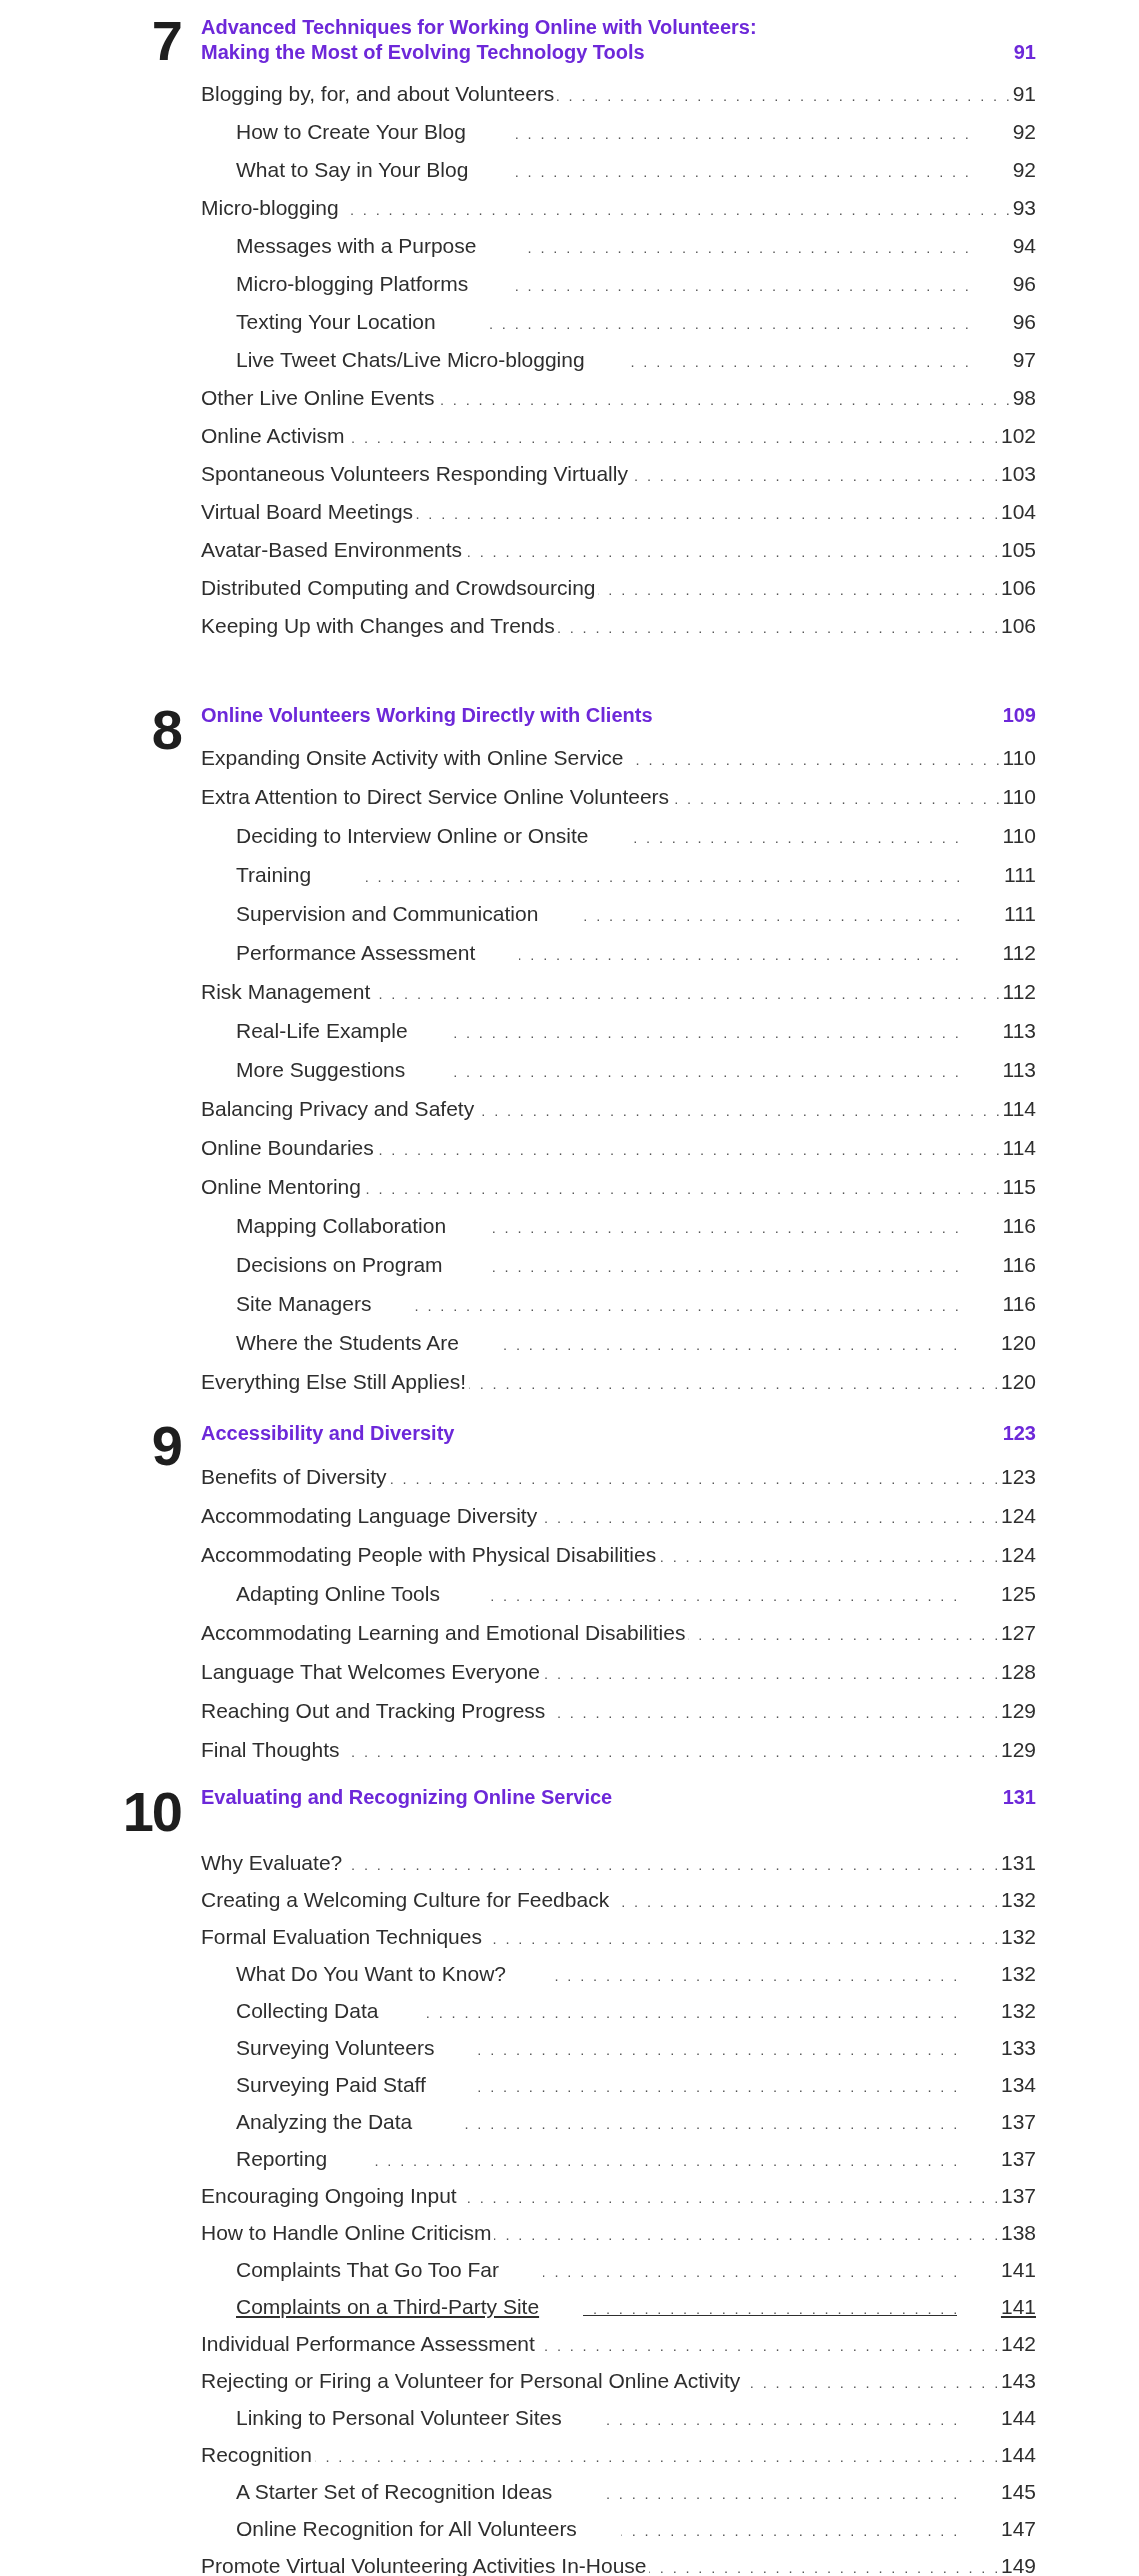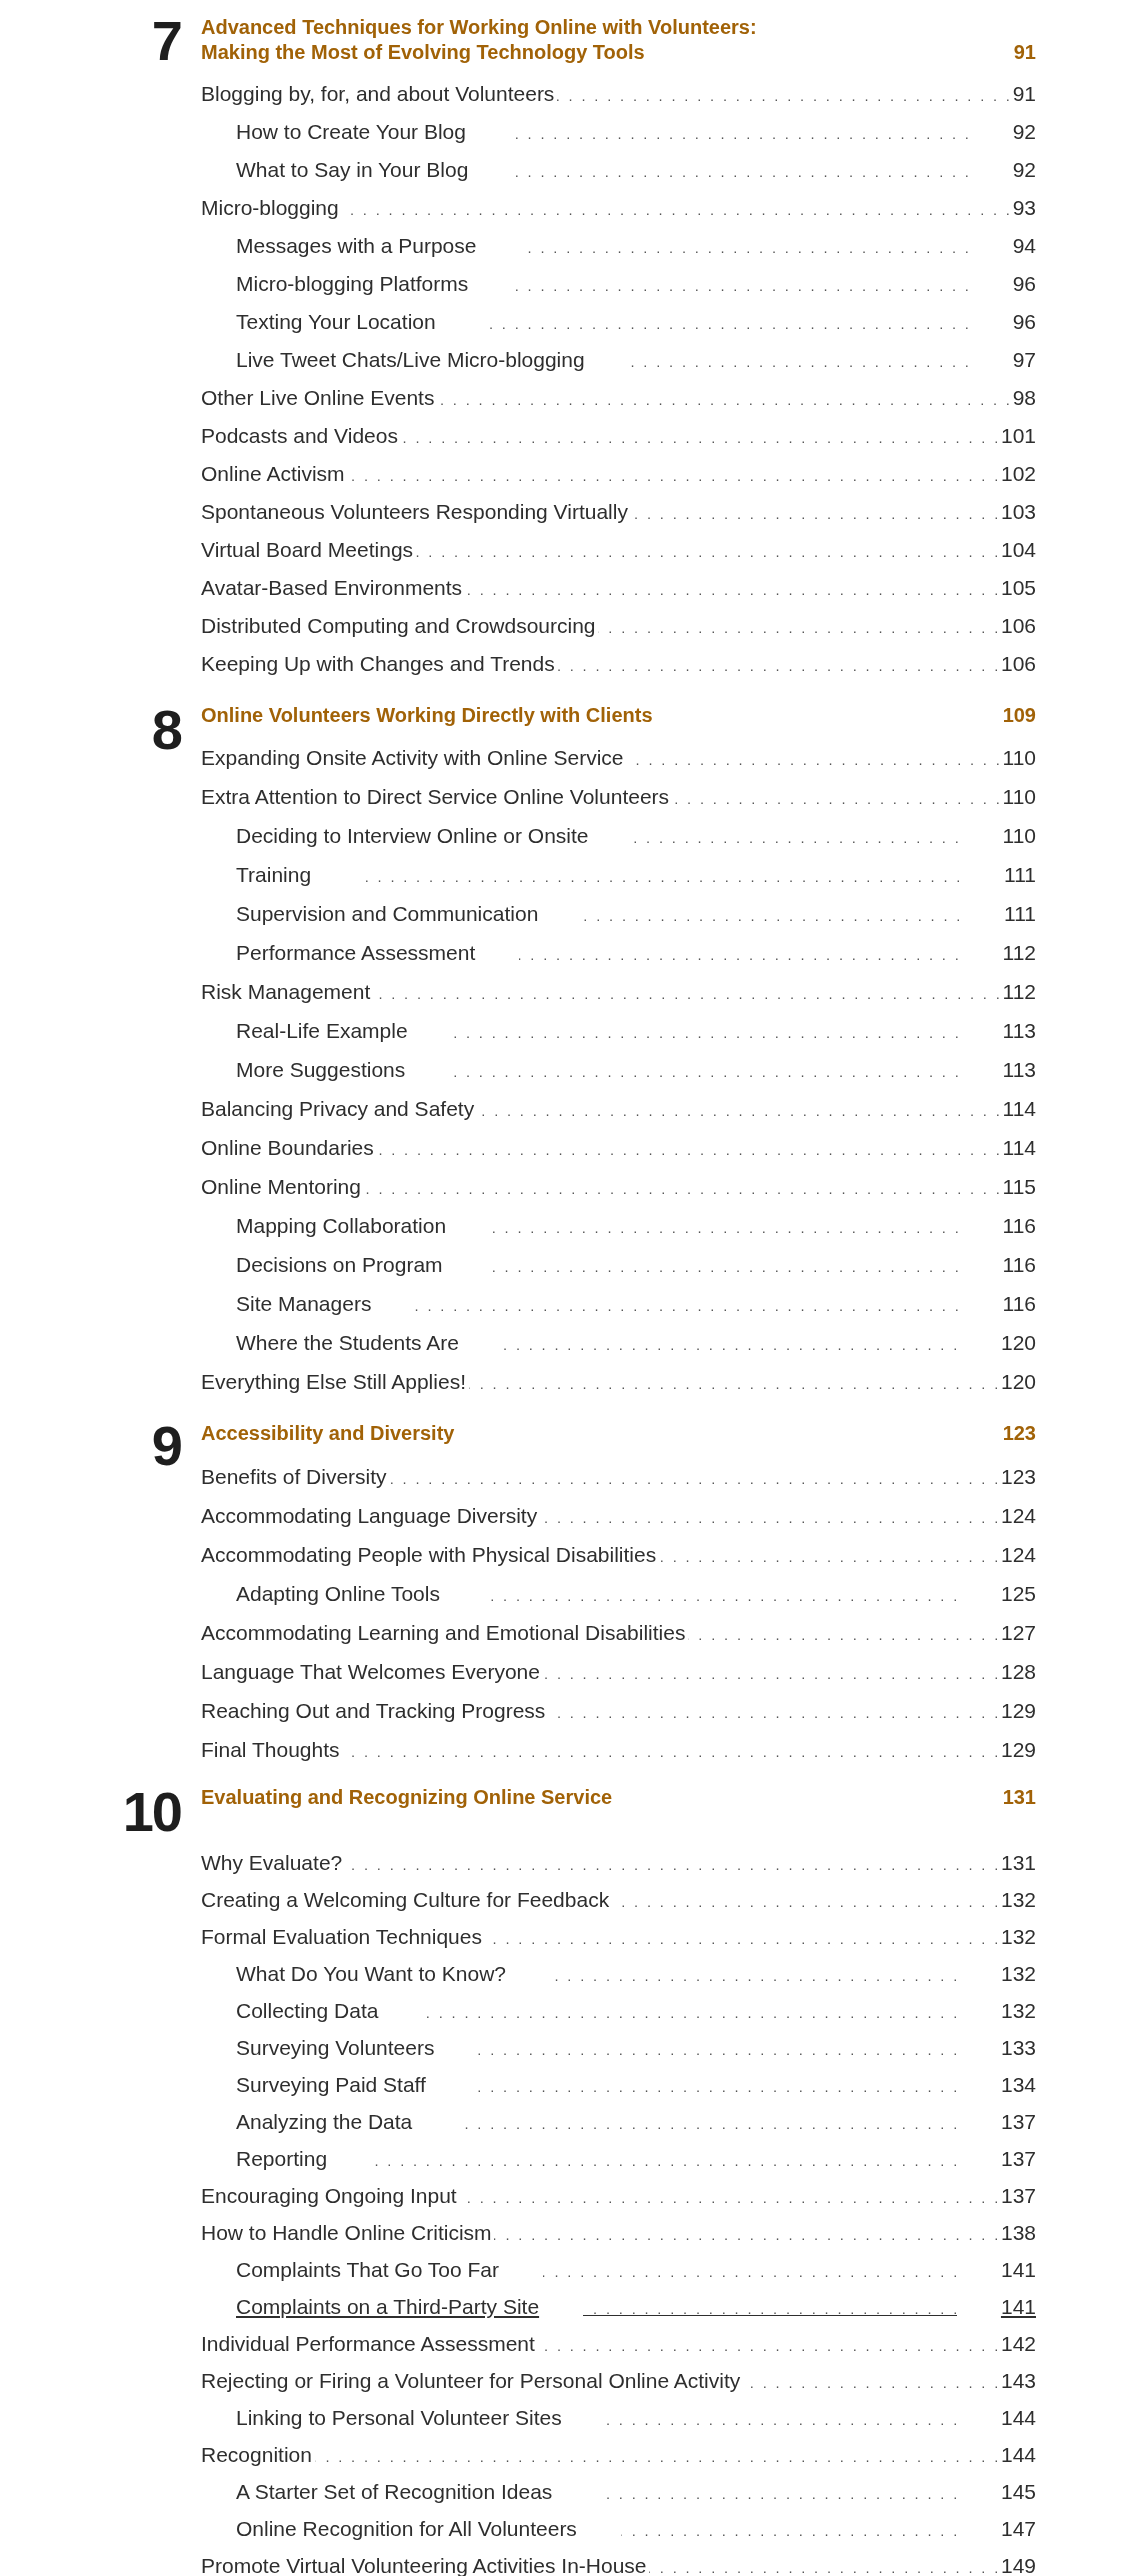--- a/index.html
+++ b/index.html
@@ -2,21 +2,21 @@
 <html style="font-size:10.7px"><head>
 <meta charset="utf-8">
 <style>
   html, body { margin:0; padding:0; background:#ffffff; }
   body { width:1139px; height:2576px; position:relative; overflow:hidden;
          font-family:"Liberation Sans", sans-serif; color:#2a2a2a; }
   .chapter { position:absolute; left:0; width:1139px; }
   .chap-num { position:absolute; font-family:"Liberation Sans", sans-serif; font-weight:bold;
               color:#1e1e1e; font-size:56px; line-height:1; text-align:right; width:80px; left:101px; letter-spacing:-2px; }
   .chap-head { position:absolute; left:201px; width:835px; display:flex; align-items:flex-end;
-               font-weight:bold; font-size:20px; color:#a16207; line-height:25.5px; }
+               font-weight:bold; font-size:20px; color:#6d28d9; line-height:25.5px; }
   .chap-head .title { flex:1; }
   .chap-head .page { text-align:right; }
   .entries { position:absolute; left:201px; width:835px; }
   .entry { display:flex; align-items:baseline; font-size:21px; color:#2e2e2e; white-space:nowrap; }
   .entry.sub { padding-left:35px;gap:41px; }
   .entry .t { flex:0 0 auto; }
   .entry .dots { flex:1 1 auto; overflow:hidden; margin:0 2.7px; color:#555;
                  font-size:14.7px; letter-spacing:0; }
   .entry .dots::before { content:". . . . . . . . . . . . . . . . . . . . . . . . . . . . . . . . . . . . . . . . . . . . . . . . . . . . . . . . . . . . . . . . . . . . . . . . . . . . . . . . . . . . . . . . . . . . . . . . ."; 
                          white-space:nowrap; word-spacing:4.7px; display:block; text-align:right; direction:rtl; }
@@ -74,25 +74,20 @@
         <span class="t">Live Tweet Chats/Live Micro-blogging</span>
         <span class="dots"></span>
         <span class="p">97</span>
       </div>
       <div class="entry" style="height: 38px; line-height: 38px;">
         <span class="t">Other Live Online Events</span>
         <span class="dots"></span>
         <span class="p">98</span>
       </div>
       <div class="entry" style="height: 38px; line-height: 38px;">
-        <span class="t">Podcasts and Videos</span>
-        <span class="dots"></span>
-        <span class="p">101</span>
-      </div>
-      <div class="entry" style="height: 38px; line-height: 38px;">
         <span class="t">Online Activism</span>
         <span class="dots"></span>
         <span class="p">102</span>
       </div>
       <div class="entry" style="height: 38px; line-height: 38px;">
         <span class="t">Spontaneous Volunteers Responding Virtually</span>
         <span class="dots"></span>
         <span class="p">103</span>
       </div>
       <div class="entry" style="height: 38px; line-height: 38px;">

